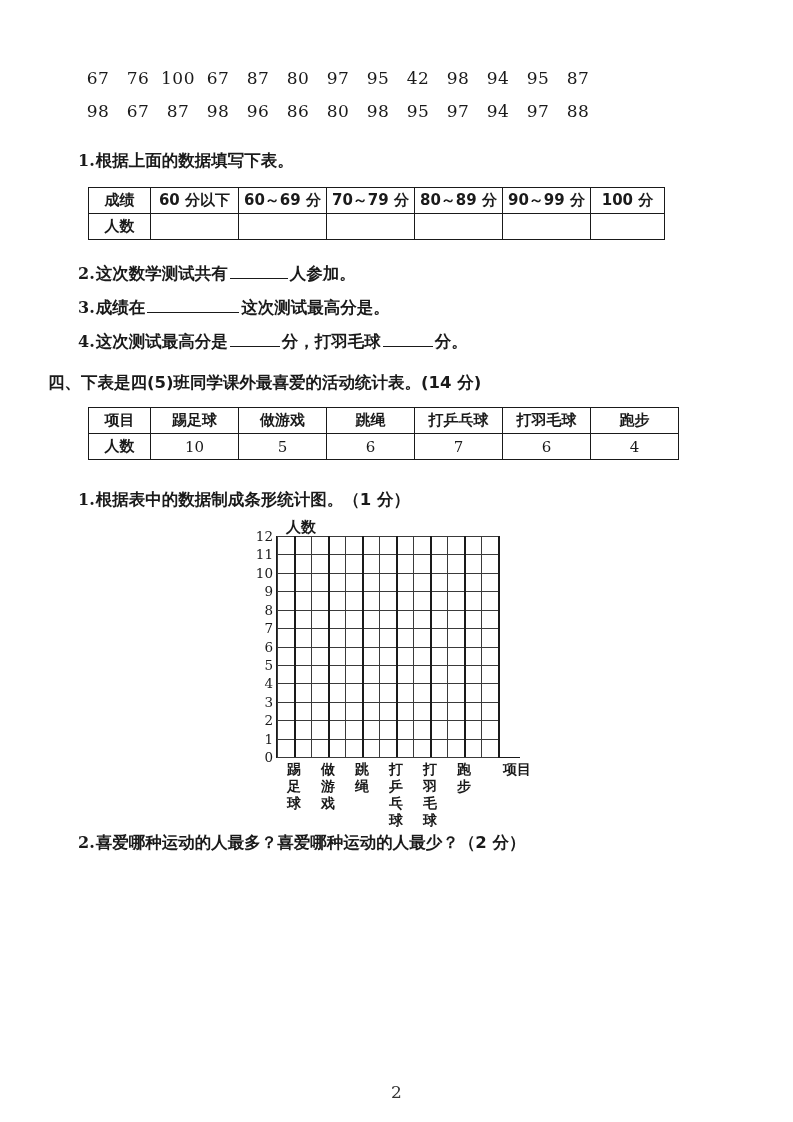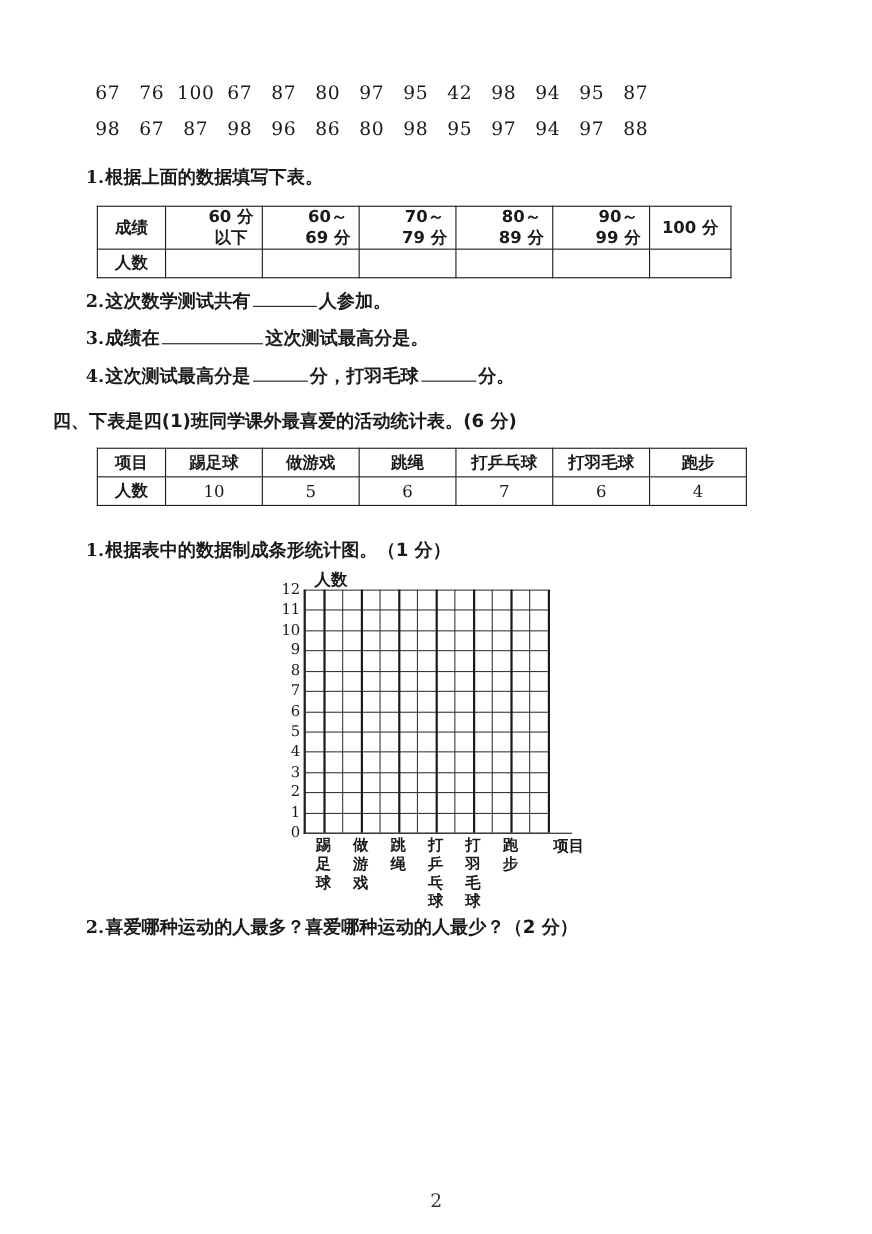--- a/index.html
+++ b/index.html
@@ -14,21 +14,21 @@
     overflow: hidden;
   }
 
   .page { position: relative; width: 793px; height: 1122px; }
 
   
   .data-rows { position: absolute; left: 78px; top: 68px; width: 520px; }
   .data-row {
     display: flex;
     height: 33px;
-    align-items: center;
+    align-items: flex-start;
     font-size: 17px;
     font-family: "DejaVu Serif", "Liberation Serif", serif;
   }
   .data-row .num {
     width: 40px;
     text-align: center;
     letter-spacing: 0.5px;
   }
 
   
@@ -76,21 +76,21 @@
     border: 1.3px solid #1a1a1a;
     text-align: center;
     font-size: 15px;
     font-weight: 600;
     padding: 0;
   }
   
   #table-scores { left: 88px; top: 187px; }
   #table-scores td { height: 26px; }
   #table-scores td.hd-label { width: 62px; font-family: Liberation Serif, serif; }
-  #table-scores td.hd-band  { width: 88px; padding-left: 31px; }
+  #table-scores td.hd-band  { width: 88px; }
   #table-scores td.hd-band-last { width: 74px; }
 
   
   #table-activity { left: 88px; top: 407px; }
   #table-activity td { height: 26px; }
   #table-activity td.act-label { width: 62px; }
   #table-activity td.act-col   { width: 88px; }
   #table-activity td.act-num   { font-family: "DejaVu Serif","Liberation Serif",serif; font-weight: 400; }
 
   
@@ -255,21 +255,21 @@
 
   <div class="qline" style="left:78px; top:331px;">
     <span class="qnum">4.</span>
     <span class="qtxt">这次测试最高分是</span>
     <span class="blank b-short"></span>
     <span class="qtxt">分，打羽毛球</span>
     <span class="blank b-short"></span>
     <span class="qtxt">分。</span>
   </div>
 
-  <div class="section-head" style="top:372px;">四、下表是四(1)班同学课外最喜爱的活动统计表。(6 分)</div>
+  <div class="section-head" style="top:372px;">四、下表是四(5)班同学课外最喜爱的活动统计表。(14 分)</div>
 
   <table class="grid-table" id="table-activity">
     <tbody>
         <tr>
       <td class="act-label">项目</td>
       <td class="act-col">踢足球</td>
       <td class="act-col">做游戏</td>
       <td class="act-col">跳绳</td>
       <td class="act-col">打乒乓球</td>
       <td class="act-col">打羽毛球</td>

